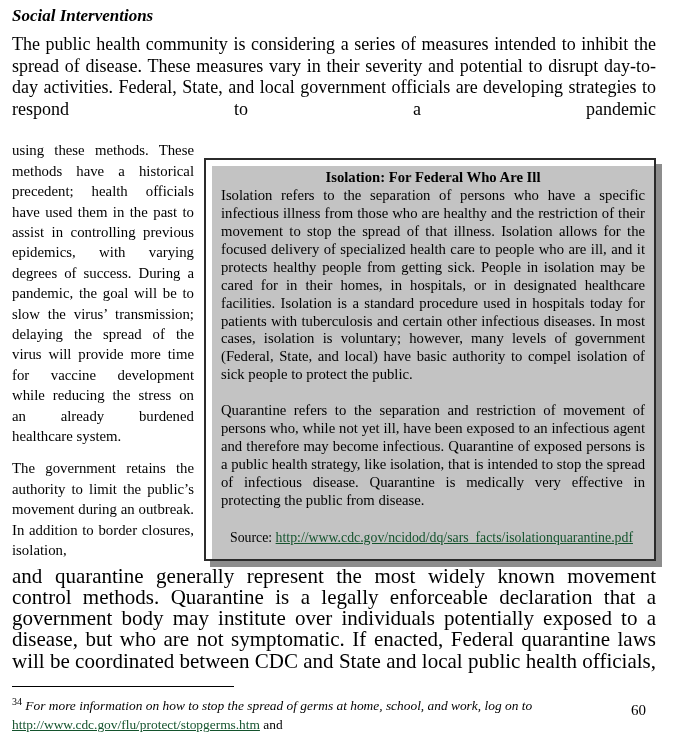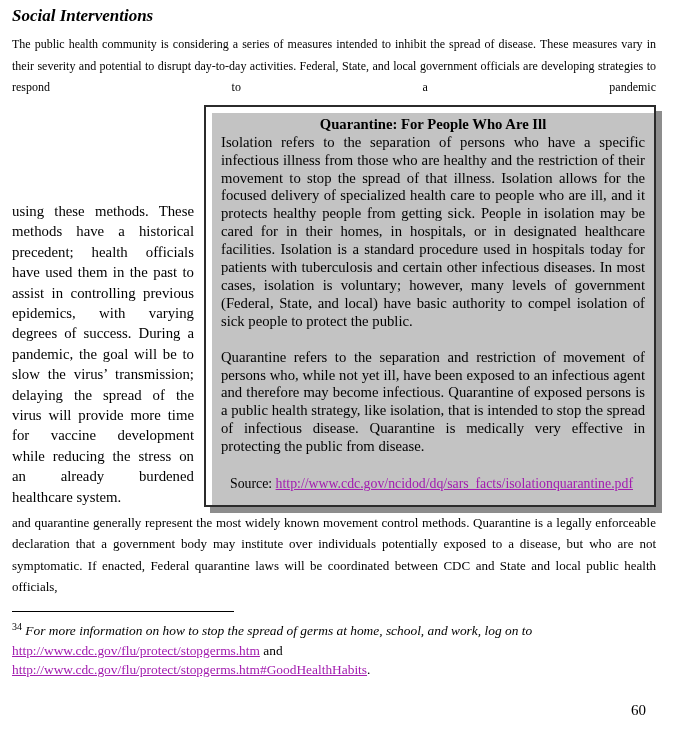--- a/index.html
+++ b/index.html
@@ -14,25 +14,25 @@
     color: #000000;
     overflow: hidden;
   }
   .doc-title {
     font-size: 17px;
     font-weight: bold;
     font-style: italic;
     margin: 0 0 8px 0;
   }
   .intro {
-    font-size: 12px;
+    font-size: 18px;
     line-height: 21.6px;
     text-align: justify;
     text-align-last: justify;
-    margin: 0 0 6px 0;
+    margin: 0 0 20px 0;
   }
   .content-row {
     display: flex;
     align-items: flex-end;
   }
   .left-col {
     flex: 0 0 182px;
     width: 182px;
     margin-right: 10px;
     font-size: 14.8px;
@@ -66,26 +66,26 @@
     margin: 0 0 18px 0;
     text-align: justify;
   }
   .box-body.last { margin-bottom: 0; }
   .source-line {
     margin-top: 19px;
     padding-left: 9px;
     font-size: 13.8px;
   }
   a.doc-link {
-    color: #a21caf;
+    color: #14532d;
     text-decoration: underline;
     cursor: pointer;
   }
   .continuation {
-    font-size: 13px;
+    font-size: 21px;
     line-height: 21.3px;
     text-align: justify;
     text-align-last: justify;
     margin: 5px 0 0 0;
   }
   .footnote-rule {
     width: 222px;
     height: 0;
     border-top: 1.5px solid #000000;
     margin: 14px 0 5px 0;
@@ -109,25 +109,26 @@
 <div class="page">
 
   <h1 class="doc-title">Social Interventions</h1>
 
   <p class="intro">The public health community is considering a series of measures intended to inhibit the spread of disease.  These measures vary in their severity and potential to disrupt day-to-day activities. Federal, State, and local government officials are developing strategies to respond to a pandemic</p>
 
   <div class="content-row">
 
     <div class="left-col">
       <p>using these methods. These methods have a historical precedent; health officials have used them in the past to assist in controlling previous epidemics, with varying degrees of success.  During a pandemic, the goal will be to slow the virus’ transmission; delaying the spread of the virus will provide more time for vaccine development while reducing the stress on an already burdened healthcare system.</p>
+      <p class="stretch-last">The government retains the authority to limit the public’s movement during an outbreak.  In addition to border closures, isolation,</p>
     </div>
 
     <div class="infobox-outer">
       <div class="infobox-inner">
-        <div class="box-heading">Quarantine: For People Who Are Ill</div>
+        <div class="box-heading">Isolation: For Federal Who Are Ill</div>
         <p class="box-body">Isolation refers to the separation of persons who have a specific infectious illness from those who are healthy and the restriction of their movement to stop the spread of that illness. Isolation allows for the focused delivery of specialized health care to people who are ill, and it protects healthy people from getting sick. People in isolation may be cared for in their homes, in hospitals, or in designated healthcare facilities. Isolation is a standard procedure used in hospitals today for patients with tuberculosis and certain other infectious diseases. In most cases, isolation is voluntary; however, many levels of government (Federal, State, and local) have basic authority to compel isolation of sick people to protect the public.</p>
         <p class="box-body last">Quarantine refers to the separation and restriction of movement of persons who, while not yet ill, have been exposed to an infectious agent and therefore may become infectious. Quarantine of exposed persons is a public health strategy, like isolation, that is intended to stop the spread of infectious disease. Quarantine is medically very effective in protecting the public from disease.</p>
         <div class="source-line">
           <span>Source:</span>
           <a class="doc-link">http://www.cdc.gov/ncidod/dq/sars_facts/isolationquarantine.pdf</a>
         </div>
       </div>
     </div>
 
   </div>

